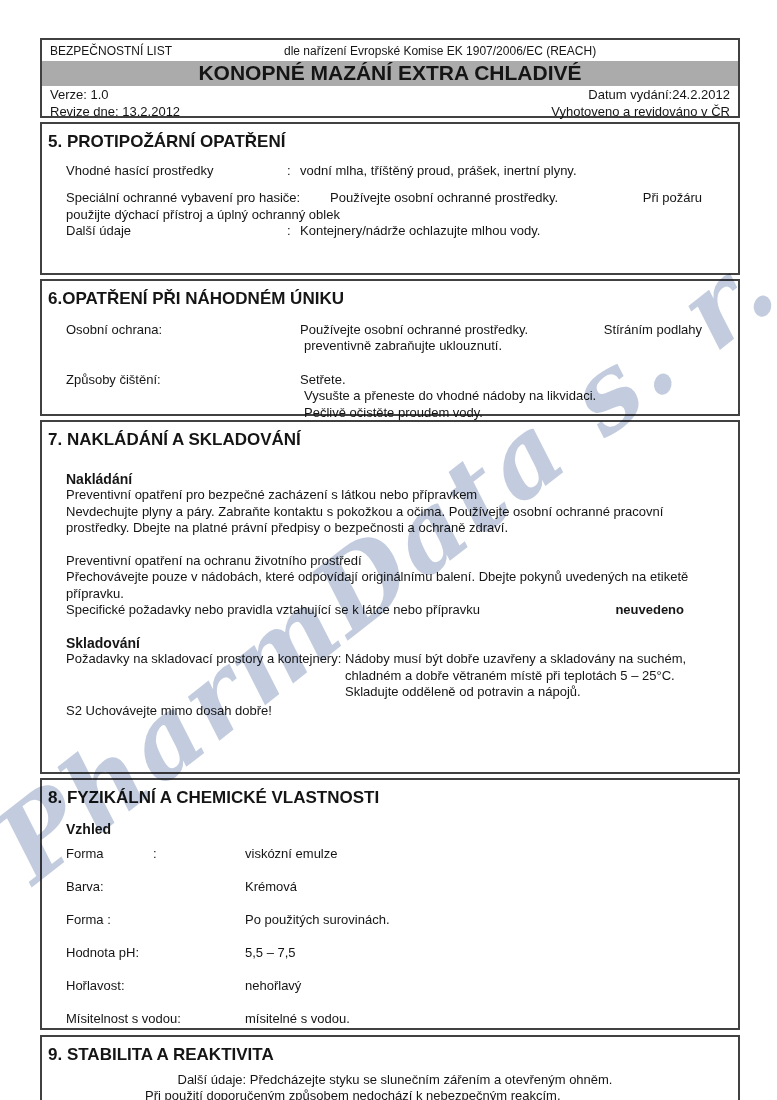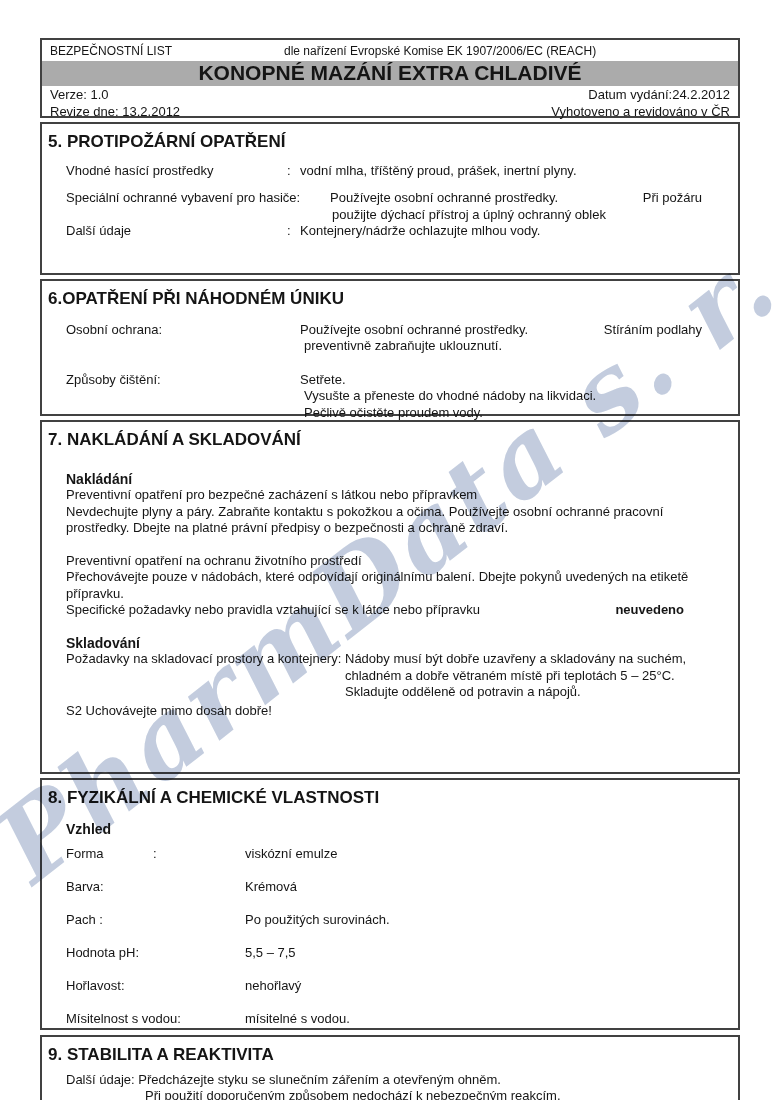--- a/index.html
+++ b/index.html
@@ -28,21 +28,21 @@
   
   .s5{height:153px;}
   .s5-rows{margin:12px 14px 0 24px;}
   .frow{display:flex;}
   .s5-lab{flex:0 0 221px;}
   .s5-colon{flex:0 0 13px;}
   .s5-lab2{flex:0 0 264px;}
   .s5-val{flex:1 1 auto;display:flex;}
   .s5-note{margin-left:auto;padding-right:22px;}
   .gap11{height:11px;}
-  .s5-cont{margin-left:266px;}
+  .s5-cont{}
 
   
   .s6{height:137px;}
   .s6-rows{margin:14px 14px 0 24px;}
   .s6-lab{flex:0 0 234px;}
   .s6-val{flex:1 1 auto;}
   .s6-line1{display:flex;}
   .s6-note{margin-left:auto;padding-right:22px;}
   .gap17{height:17px;}
   .ind4{margin-left:4px;}
@@ -63,21 +63,21 @@
   .s8{height:252px;}
   .s8-sub{font-size:14px;font-weight:bold;margin:14px 0 0 24px;}
   .s8-rows{margin-top:9px;}
   .p-row{position:relative;height:33px;}
   .p-lab{position:absolute;left:24px;top:0;}
   .p-col{position:absolute;left:111px;top:0;}
   .p-val{position:absolute;left:203px;top:0;}
 
   
   .s9{height:90px;margin-top:5px;}
-  .s9-l1{margin:8px 14px 0 24px;}
+  .s9-l1{margin:8px 14px 0 24px;text-align:center;}
   .s9-l2{margin-left:103px;}
 
   
   .footer-bar{margin-top:6px;height:35px;background:#ababab;text-align:center;
     font-size:13px;line-height:20px;color:#14532d;}
 
   
   .watermark{
     position:absolute;left:-95px;top:488px;width:1000px;z-index:2;
     text-align:center;pointer-events:none;
@@ -194,21 +194,21 @@
           <span class="p-lab">Forma</span>
           <span class="p-col">:</span>
           <span class="p-val">viskózní emulze</span>
         </div>
         <div class="p-row">
           <span class="p-lab">Barva:</span>
           <span class="p-col"></span>
           <span class="p-val">Krémová</span>
         </div>
         <div class="p-row">
-          <span class="p-lab">Pach :</span>
+          <span class="p-lab">Forma :</span>
           <span class="p-col"></span>
           <span class="p-val">Po použitých surovinách.</span>
         </div>
         <div class="p-row">
           <span class="p-lab">Hodnota pH:</span>
           <span class="p-col"></span>
           <span class="p-val">5,5 – 7,5</span>
         </div>
         <div class="p-row">
           <span class="p-lab">Hořlavost:</span>

